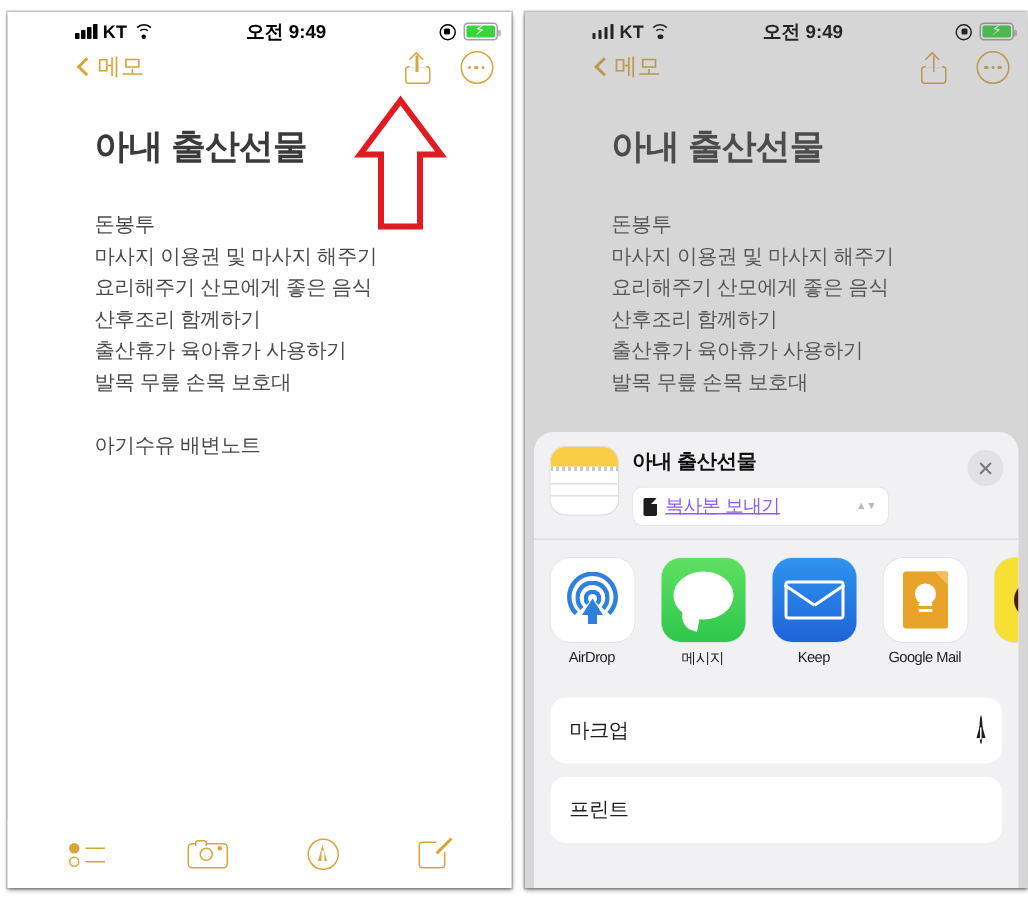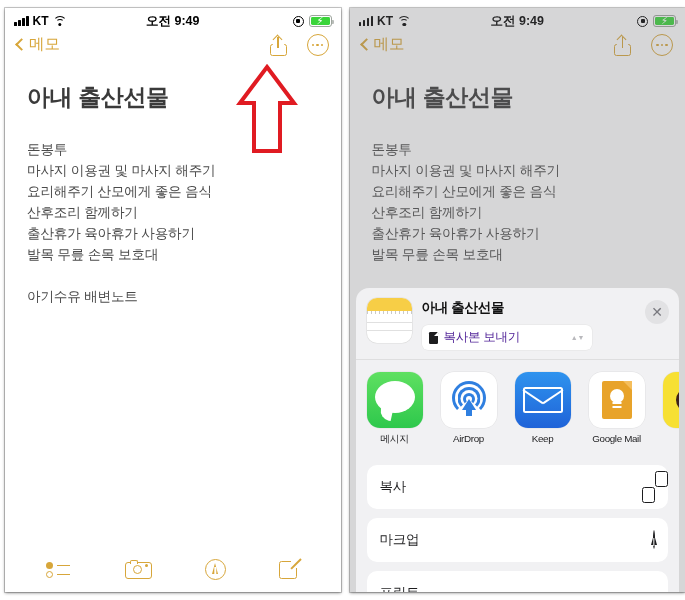--- a/index.html
+++ b/index.html
@@ -13,20 +13,21 @@
 
   
   .panel {
     position: relative;
     width: 382px;
     height: 584px;
     margin-top: 8px;
     background: #fff;
     overflow: hidden;
     box-shadow: 0 1px 3px rgba(0,0,0,0.45), 0 0 0 1px #cfcfcf;
+    padding-left: 36px;
   }
   .panel-left  { margin-left: 5px; }
   .panel-right { margin-left: 9px; }
 
   
   .statusbar {
     height: 26px; position: relative;
     display: flex; align-items: center;
     padding: 0 9px;
     font-size: 12px; font-weight: bold; color: #000;
@@ -222,21 +223,21 @@
   }
   .doc-ico {
     width: 9px; height: 12px; background: #1d1d1f; border-radius: 1.2px;
     position: relative; flex: none;
   }
   .doc-ico::after {
     content:""; position: absolute; right: 0; top: 0;
     border-width: 0 0 4px 4px; border-style: solid;
     border-color: transparent transparent #fff transparent;
   }
-  .sheet-select-lbl { font-size: 12.5px; color: #4c1d95; margin-left: 6px; letter-spacing: -0.3px; }
+  .sheet-select-lbl { font-size: 12.5px; color: #8b5cf6; margin-left: 6px; letter-spacing: -0.3px; text-decoration: underline; }
   .stepper {
     margin-left: auto; display: flex; flex-direction: column; align-items: center;
     gap: 2px; color: #b9b9bd; font-size: 7px; line-height: 6px;
   }
   .close-btn {
     width: 24px; height: 24px; border-radius: 50%; background: #e2e2e4;
     display: flex; align-items: center; justify-content: center;
     color: #78787e; font-size: 14px; flex: none; margin-top: 2px; cursor: pointer;
   }
   .sheet-sep { height: 1px; background: #dededf; }
@@ -536,35 +537,35 @@
             <span class="sheet-select-lbl">복사본 보내기</span>
             <span class="stepper">▲▼</span>
           </div>
         </div>
         <div class="close-btn">✕</div>
       </div>
       <div class="sheet-sep"></div>
 
       <div class="apps-row">
         <div class="app">
-          <div class="app-ico msg">
-            <span class="tail"></span>
-              <span class="bub"></span>
-          </div>
-          <div class="app-lbl">메시지</div>
-        </div>
-        <div class="app">
           <div class="app-ico ad">
             <span class="ring r1"></span>
               <span class="ring r2"></span>
               <span class="ring r3"></span>
             <span class="tri"></span>
               <span class="stemd"></span>
           </div>
           <div class="app-lbl">AirDrop</div>
+        </div>
+        <div class="app">
+          <div class="app-ico msg">
+            <span class="tail"></span>
+              <span class="bub"></span>
+          </div>
+          <div class="app-lbl">메시지</div>
         </div>
         <div class="app">
           <div class="app-ico mail">
             <span class="env"></span>
               <span class="flapA"></span>
               <span class="flapB"></span>
           </div>
           <div class="app-lbl">Keep</div>
         </div>
         <div class="app">
@@ -580,26 +581,20 @@
         <div class="app">
           <div class="app-ico kakao">
             <span class="face"></span>
           </div>
           <div class="app-lbl">카</div>
         </div>
       </div>
 
       <div class="act-list">
         <div class="act-row">
-          <span class="act-lbl">복사</span>
-          <span class="act-ico">
-            <span class="copy-ico"><span class="b"></span><span class="f"></span></span>
-          </span>
-        </div>
-        <div class="act-row">
           <span class="act-lbl">마크업</span>
           <span class="act-ico">
             <span class="mk-ico"><span class="nib"></span><span class="nl"></span></span>
           </span>
         </div>
         <div class="act-row partial">
           <span class="act-lbl">프린트</span>
           <span class="act-ico">
             <span class="print-ico"></span>
           </span>

